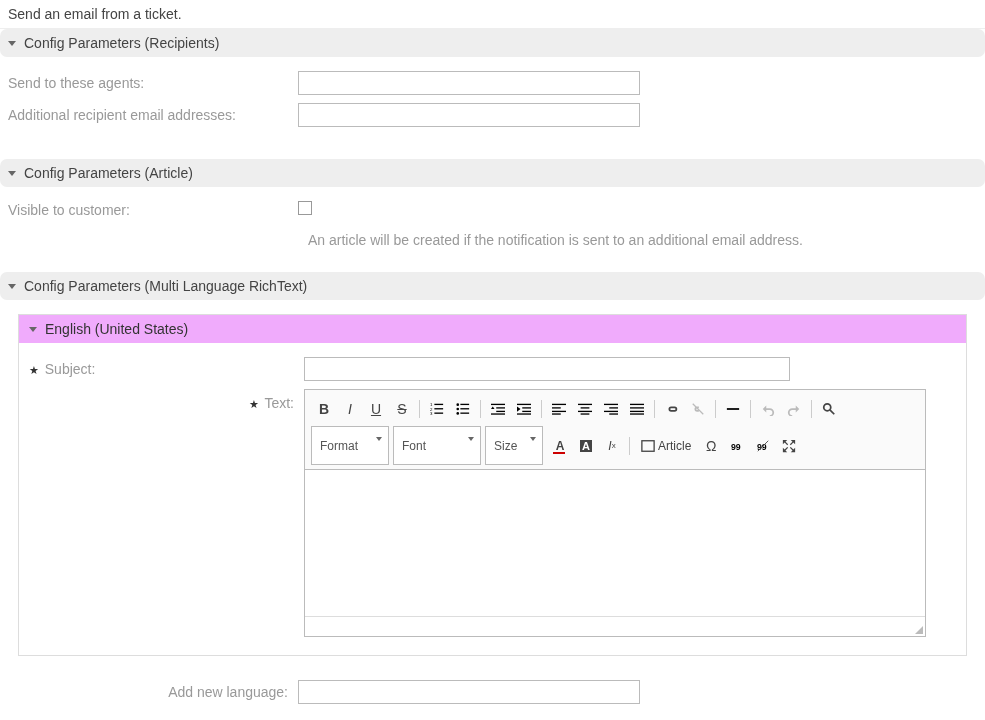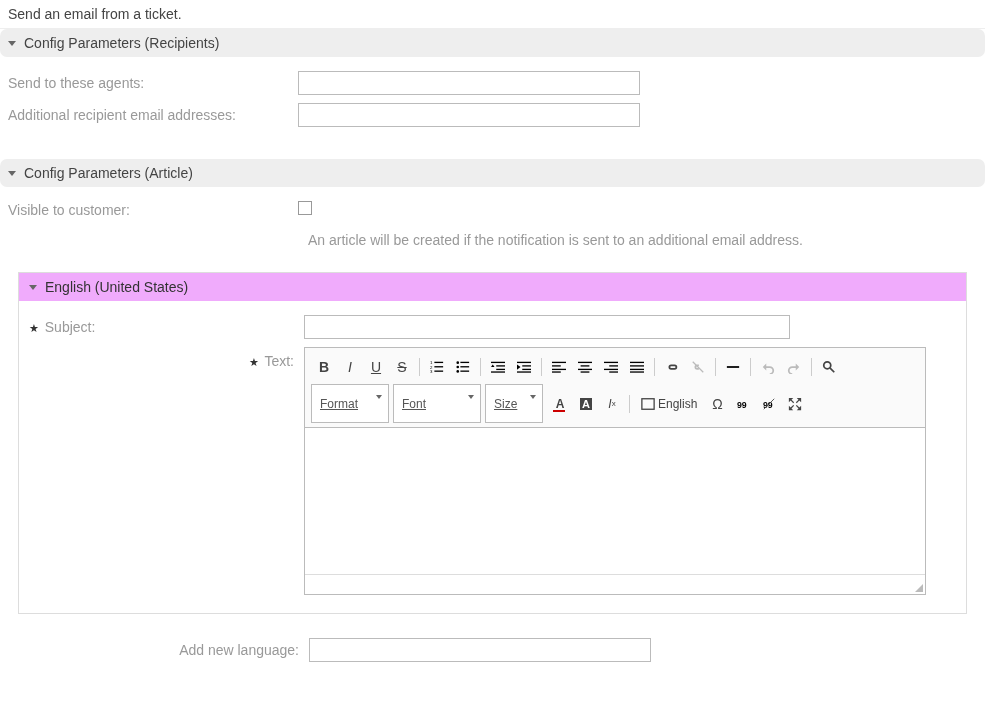--- a/index.html
+++ b/index.html
@@ -27,33 +27,33 @@
 
 .editor-wrap { display: flex; }
 .editor-label { width: 275px; text-align: right; color: #999; padding-right: 10px; padding-top: 6px; }
 .editor { flex: 1; border: 1px solid #bbb; max-width: 622px; }
 .toolbar { border-bottom: 1px solid #bbb; padding: 4px 6px 2px 6px; background: #fafafa; }
 .tb-row { display: flex; align-items: center; flex-wrap: wrap; gap: 0; padding: 2px 0; }
 .tb-btn { width: 26px; height: 26px; display: flex; align-items: center; justify-content: center; font-size: 14px; cursor: pointer; border: 1px solid transparent; color: #444; }
 .tb-btn.disabled { color: #bbb; cursor: default; }
 .tb-btn svg { width: 14px; height: 14px; }
 .tb-sep { width: 1px; height: 18px; background: #ccc; margin: 0 4px; }
-.tb-select { height: 39px; border: 1px solid #bbb; background: #fff; padding: 2px 18px 2px 8px; font-size: 12px; color: #555; cursor: pointer; position: relative; display: flex; align-items: center; margin-right: 4px; text-decoration: underline; }
+.tb-select { height: 39px; border: 1px solid #bbb; background: #fff; padding: 2px 18px 2px 8px; font-size: 12px; color: #555; cursor: pointer; position: relative; display: flex; align-items: center; margin-right: 4px; }
 .tb-select::after { content: ""; position: absolute; right: 6px; top: 10px; width: 0; height: 0; border-left: 3px solid transparent; border-right: 3px solid transparent; border-top: 4px solid #666; }
 .sel-format { width: 78px; }
 .sel-font { width: 88px; }
 .sel-size { width: 58px; }
 .color-btn { position: relative; }
 .color-btn .underline { position: absolute; bottom: 4px; left: 5px; width: 12px; height: 2px; background: #c00; }
 .source-btn { width: auto; padding: 0 6px; font-size: 12px; gap: 3px; }
 .editor-area { min-height: 146px; background: #fff; }
 .editor-footer { height: 20px; border-top: 1px solid #ddd; position: relative; }
 .editor-footer::after { content:""; position:absolute; right:2px; bottom:2px; width:0; height:0; border-left:8px solid transparent; border-bottom:8px solid #bbb; }
 
-.add-lang-row { display: flex; align-items: center; padding: 14px 8px 10px 8px; margin-left: 11px; }
+.add-lang-row { display: flex; align-items: center; padding: 14px 8px 10px 8px; }
 .add-lang-row label { width: 290px; text-align: right; color: #999; padding-right: 10px; }
 </style>
 </head>
 <body>
 
 <div class="description">Send an email from a ticket.</div>
 
 <div class="section">
   <div class="section-header">
     <span class="caret"></span>
@@ -79,20 +79,24 @@
   <div class="section-body">
     <div class="form-row">
       <label>Visible to customer:</label>
       <div class="control"><span class="checkbox"></span></div>
     </div>
     <div class="note">An article will be created if the notification is sent to an additional email address.</div>
   </div>
 </div>
 
 <div class="section">
+  <div class="section-header">
+    <span class="caret"></span>
+    <span class="title">Config Parameters (Multi Language RichText)</span>
+  </div>
 
   <div class="lang-panel">
     <div class="lang-header">
       <span class="caret"></span>
       <span>English (United States)</span>
     </div>
     <div class="lang-body">
       <div class="form-row">
         <label><span class="star">★</span> <span>Subject:</span></label>
         <div class="control"><input type="text" class="text-input subject-input" style=""></div>
@@ -240,21 +244,21 @@
                 </span>
               <span class="tb-btn">
                   <i style="font-size:12px">I</i>
                   <sub style="font-size:8px">x</sub>
                 </span>
               <span class="tb-sep"></span>
               <span class="tb-btn source-btn">
                   <svg width="12" height="12" viewBox="0 0 16 16">
                     <rect x="1" y="2" width="14" height="12" fill="none" stroke="#444" stroke-width="1.5"></rect>
                   </svg>
-                  <span>English</span>
+                  <span>Article</span>
                 </span>
               <span class="tb-btn">Ω</span>
               <span class="tb-btn">
                   <svg viewBox="0 0 16 16">
                     <text x="1" y="12" font-size="10" font-weight="bold">99</text>
                   </svg>
                 </span>
               <span class="tb-btn">
                   <svg viewBox="0 0 16 16">
                     <text x="1" y="12" font-size="10" font-weight="bold">99</text>

